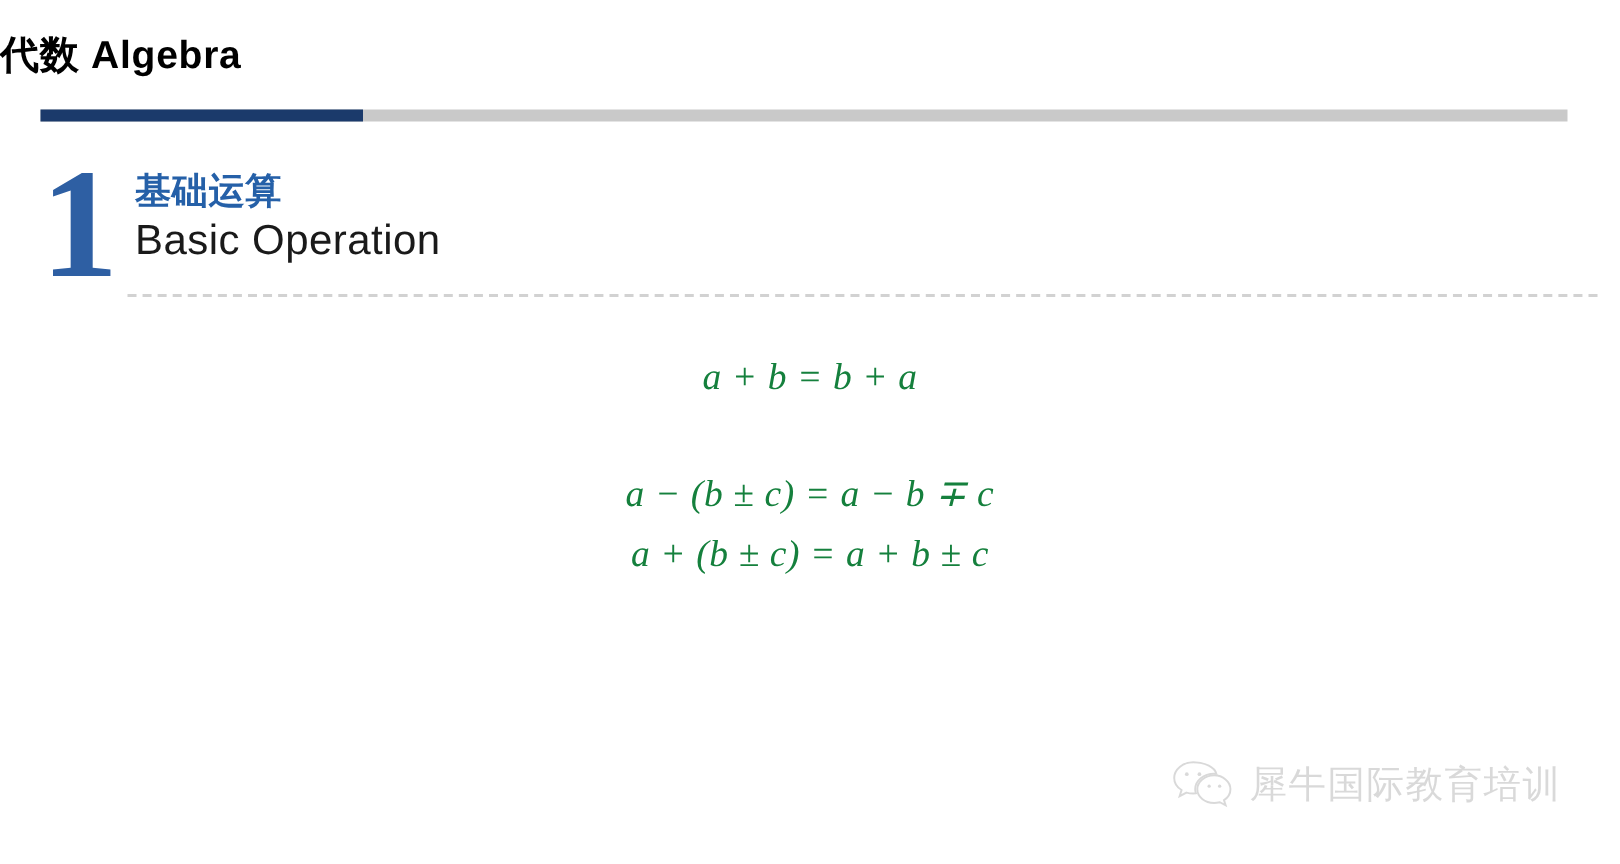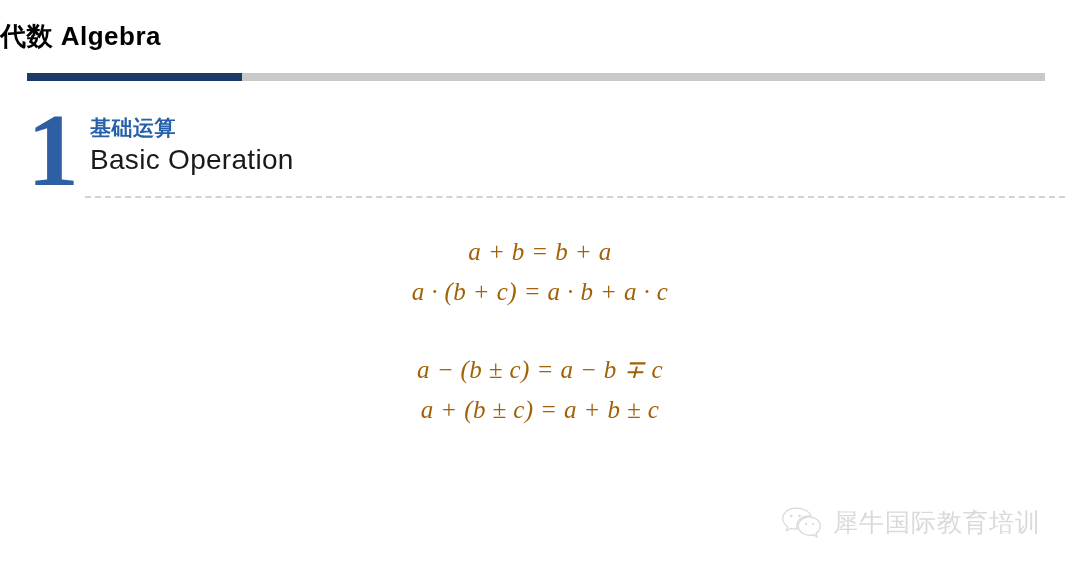--- a/index.html
+++ b/index.html
@@ -66,21 +66,21 @@
     line-height: 104px;
     letter-spacing: -2px;
   }
   .section-titles {
     position: absolute;
     left: 63px;
     top: 10px;
   }
   .section-title-cn {
     font-family: "Liberation Sans", sans-serif;
-    font-size: 21px;
+    font-size: 24px;
     font-weight: bold;
     color: #2560A8;
     line-height: 27px;
     letter-spacing: 0.5px;
   }
   .section-title-en {
     font-family: "Liberation Sans", sans-serif;
     font-size: 28px;
     font-weight: normal;
     color: #1a1a1a;
@@ -105,21 +105,21 @@
     position: absolute;
     top: 232px;
     left: 0;
     width: 1080px;
     text-align: center;
   }
   .formula-line {
     font-family: "Liberation Serif", serif;
     font-style: italic;
     font-size: 25px;
-    color: #a16207;
+    color: #15803d;
     line-height: 40px;
     white-space: pre;
     letter-spacing: 0.4px;
   }
   .formula-gap {
     height: 38px;
   }
 
   
   .watermark {
@@ -131,21 +131,21 @@
     gap: 9px;
     opacity: 0.95;
   }
   .watermark-icon {
     width: 44px;
     height: 36px;
     flex: 0 0 auto;
     display: block;
   }
   .watermark-text {
-    font-family: Liberation Serif, serif;
+    font-family: Liberation Sans, sans-serif;
     font-size: 25px;
     color: #d8d8d8;
     letter-spacing: 1px;
     line-height: 32px;
     white-space: nowrap;
   }
 </style>
 </head>
 <body>
 
@@ -160,21 +160,20 @@
   <div class="section-titles">
     <div class="section-title-cn">基础运算</div>
     <div class="section-title-en">Basic Operation</div>
   </div>
 </div>
 
 <div class="dashed-divider"></div>
 
 <div class="formula-area">
   <div class="formula-line">a + b = b + a</div>
-  <div class="formula-line">a · (b + c) = a · b + a · c</div>
   <div class="formula-gap"></div>
   <div class="formula-line">a − (b ± c) = a − b ∓ c</div>
   <div class="formula-line">a + (b ± c) = a + b ± c</div>
 </div>
 
 <div class="watermark">
   <span class="watermark-icon-wrap">
     <svg class="watermark-icon" viewBox="0 0 44 36" xmlns="http://www.w3.org/2000/svg" fill="none" stroke="#d8d8d8" stroke-width="1.3">
 
       <path d="M15.5 3.2C8.4 3.2 2.8 7.9 2.8 13.6c0 3.3 1.9 6.2 4.9 8.1l-1.3 4.1 4.6-2.4c1.4.4 2.9.6 4.5.6 .6 0 1.2 0 1.8-.1-.3-.9-.5-1.8-.5-2.8 0-5.7 5.6-10.3 12.6-10.3 .5 0 1 0 1.5.1C30 6.7 23.5 3.2 15.5 3.2Z"></path>

